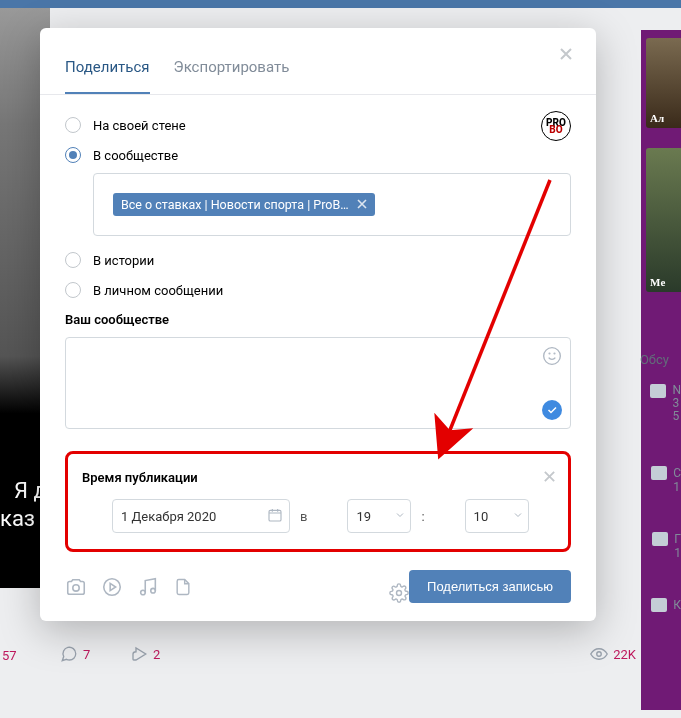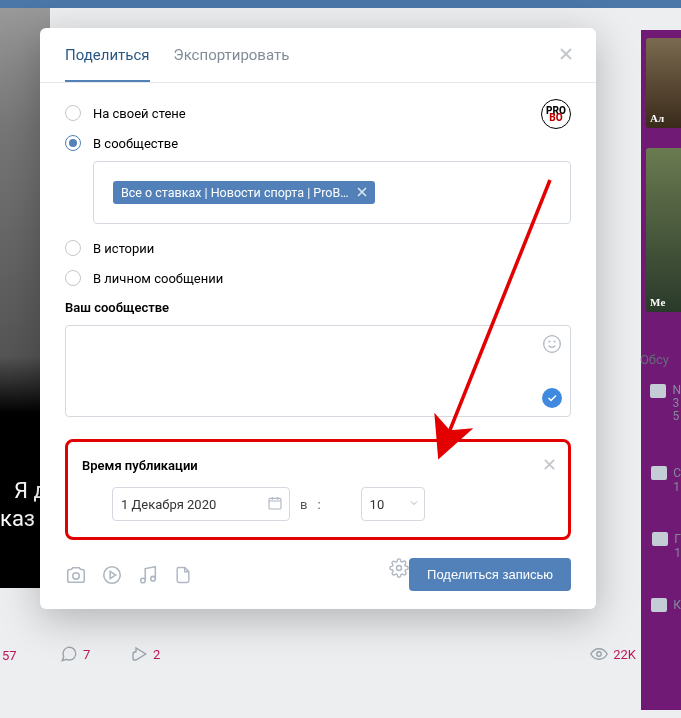--- a/index.html
+++ b/index.html
@@ -47,21 +47,21 @@
   .modal {
     position: absolute;
     top: 28px; left: 40px;
     width: 556px;
     background: #fff;
     border-radius: 6px;
     box-shadow: 0 10px 40px rgba(0,0,0,.25);
     padding: 0;
   }
   .modal-header {
-    padding: 18px 25px 0 25px;
+    padding: 30px 25px 0 25px;
     display: flex;
     position: relative;
   }
   .tab {
     font-size: 15px;
     color: #818c99;
     padding-bottom: 16px;
     margin-right: 24px;
     cursor: pointer;
     border-bottom: 2px solid transparent;
@@ -177,21 +177,21 @@
   .num-field .chev { color:#aeb7c2; }
   .footer {
     margin-top: 18px;
     display:flex; align-items:center; justify-content:space-between;
   }
   .footer-left {
     display:flex; align-items:center; gap:14px;
     color:#aeb7c2;
   }
   .footer-left .ico { cursor:pointer; display:flex; }
-  .footer-right { display:flex; align-items:flex-start; }
+  .footer-right { display:flex; align-items:flex-end; }
   .gear { color:#aeb7c2; cursor:pointer; display:flex;}
   .primary-btn {
     background:#5181b8; color:#fff;
     border:none; border-radius:4px;
     padding: 9px 18px; font-size:13px;
     cursor:pointer;
   }
   
   .arrow {
     position:absolute;
@@ -217,21 +217,21 @@
 
 <div class="bg-layer"></div>
 <div class="bg-left"></div>
 <div style="position:absolute;left:14px;top:478px;color:#fff;font-size:22px;font-weight:400;">Я д</div>
 <div style="position:absolute;left:0px;top:506px;color:#fff;font-size:22px;">каз</div>
 
 <div class="bg-right">
   <div class="bg-right-thumb" style="top:8px;background:linear-gradient(#7a6a50,#3a2a1a);">
       <span>Ал</span>
     </div>
-  <div class="bg-right-thumb" style="top:118px;background:linear-gradient(#6a7a50,#2a3a2a);height:164px;">
+  <div class="bg-right-thumb" style="top:118px;background:linear-gradient(#6a7a50,#2a3a2a);height:144px;">
       <span>Me</span>
     </div>
 </div>
 <div class="side-talk">Обсу</div>
 <div class="side-item" style="top:384px;">
     <div class="bubble"></div>
     <div style="line-height:13px;">N<br>3<br>5</div>
   </div>
 <div class="side-item" style="top:466px;">
     <div class="bubble"></div>
@@ -345,20 +345,28 @@
         <div class="date-field">
           <span>1 Декабря 2020</span>
           <span class="cal-icon">
             <svg width="16" height="16" viewBox="0 0 24 24" fill="none" stroke="#aeb7c2" stroke-width="1.7">
                 <rect x="3" y="5" width="18" height="16" rx="2"></rect>
                 <path d="M3 9h18M8 3v4M16 3v4"></path>
               </svg>
           </span>
         </div>
         <span class="sep">в</span>
+        <div class="num-field">
+          <span>19</span>
+          <span class="chev">
+            <svg width="12" height="12" viewBox="0 0 24 24" fill="none" stroke="#aeb7c2" stroke-width="2">
+                <path d="M6 9l6 6 6-6"></path>
+              </svg>
+          </span>
+        </div>
         <span class="sep">:</span>
         <div class="num-field">
           <span>10</span>
           <span class="chev">
             <svg width="12" height="12" viewBox="0 0 24 24" fill="none" stroke="#aeb7c2" stroke-width="2">
                 <path d="M6 9l6 6 6-6"></path>
               </svg>
           </span>
         </div>
       </div>

